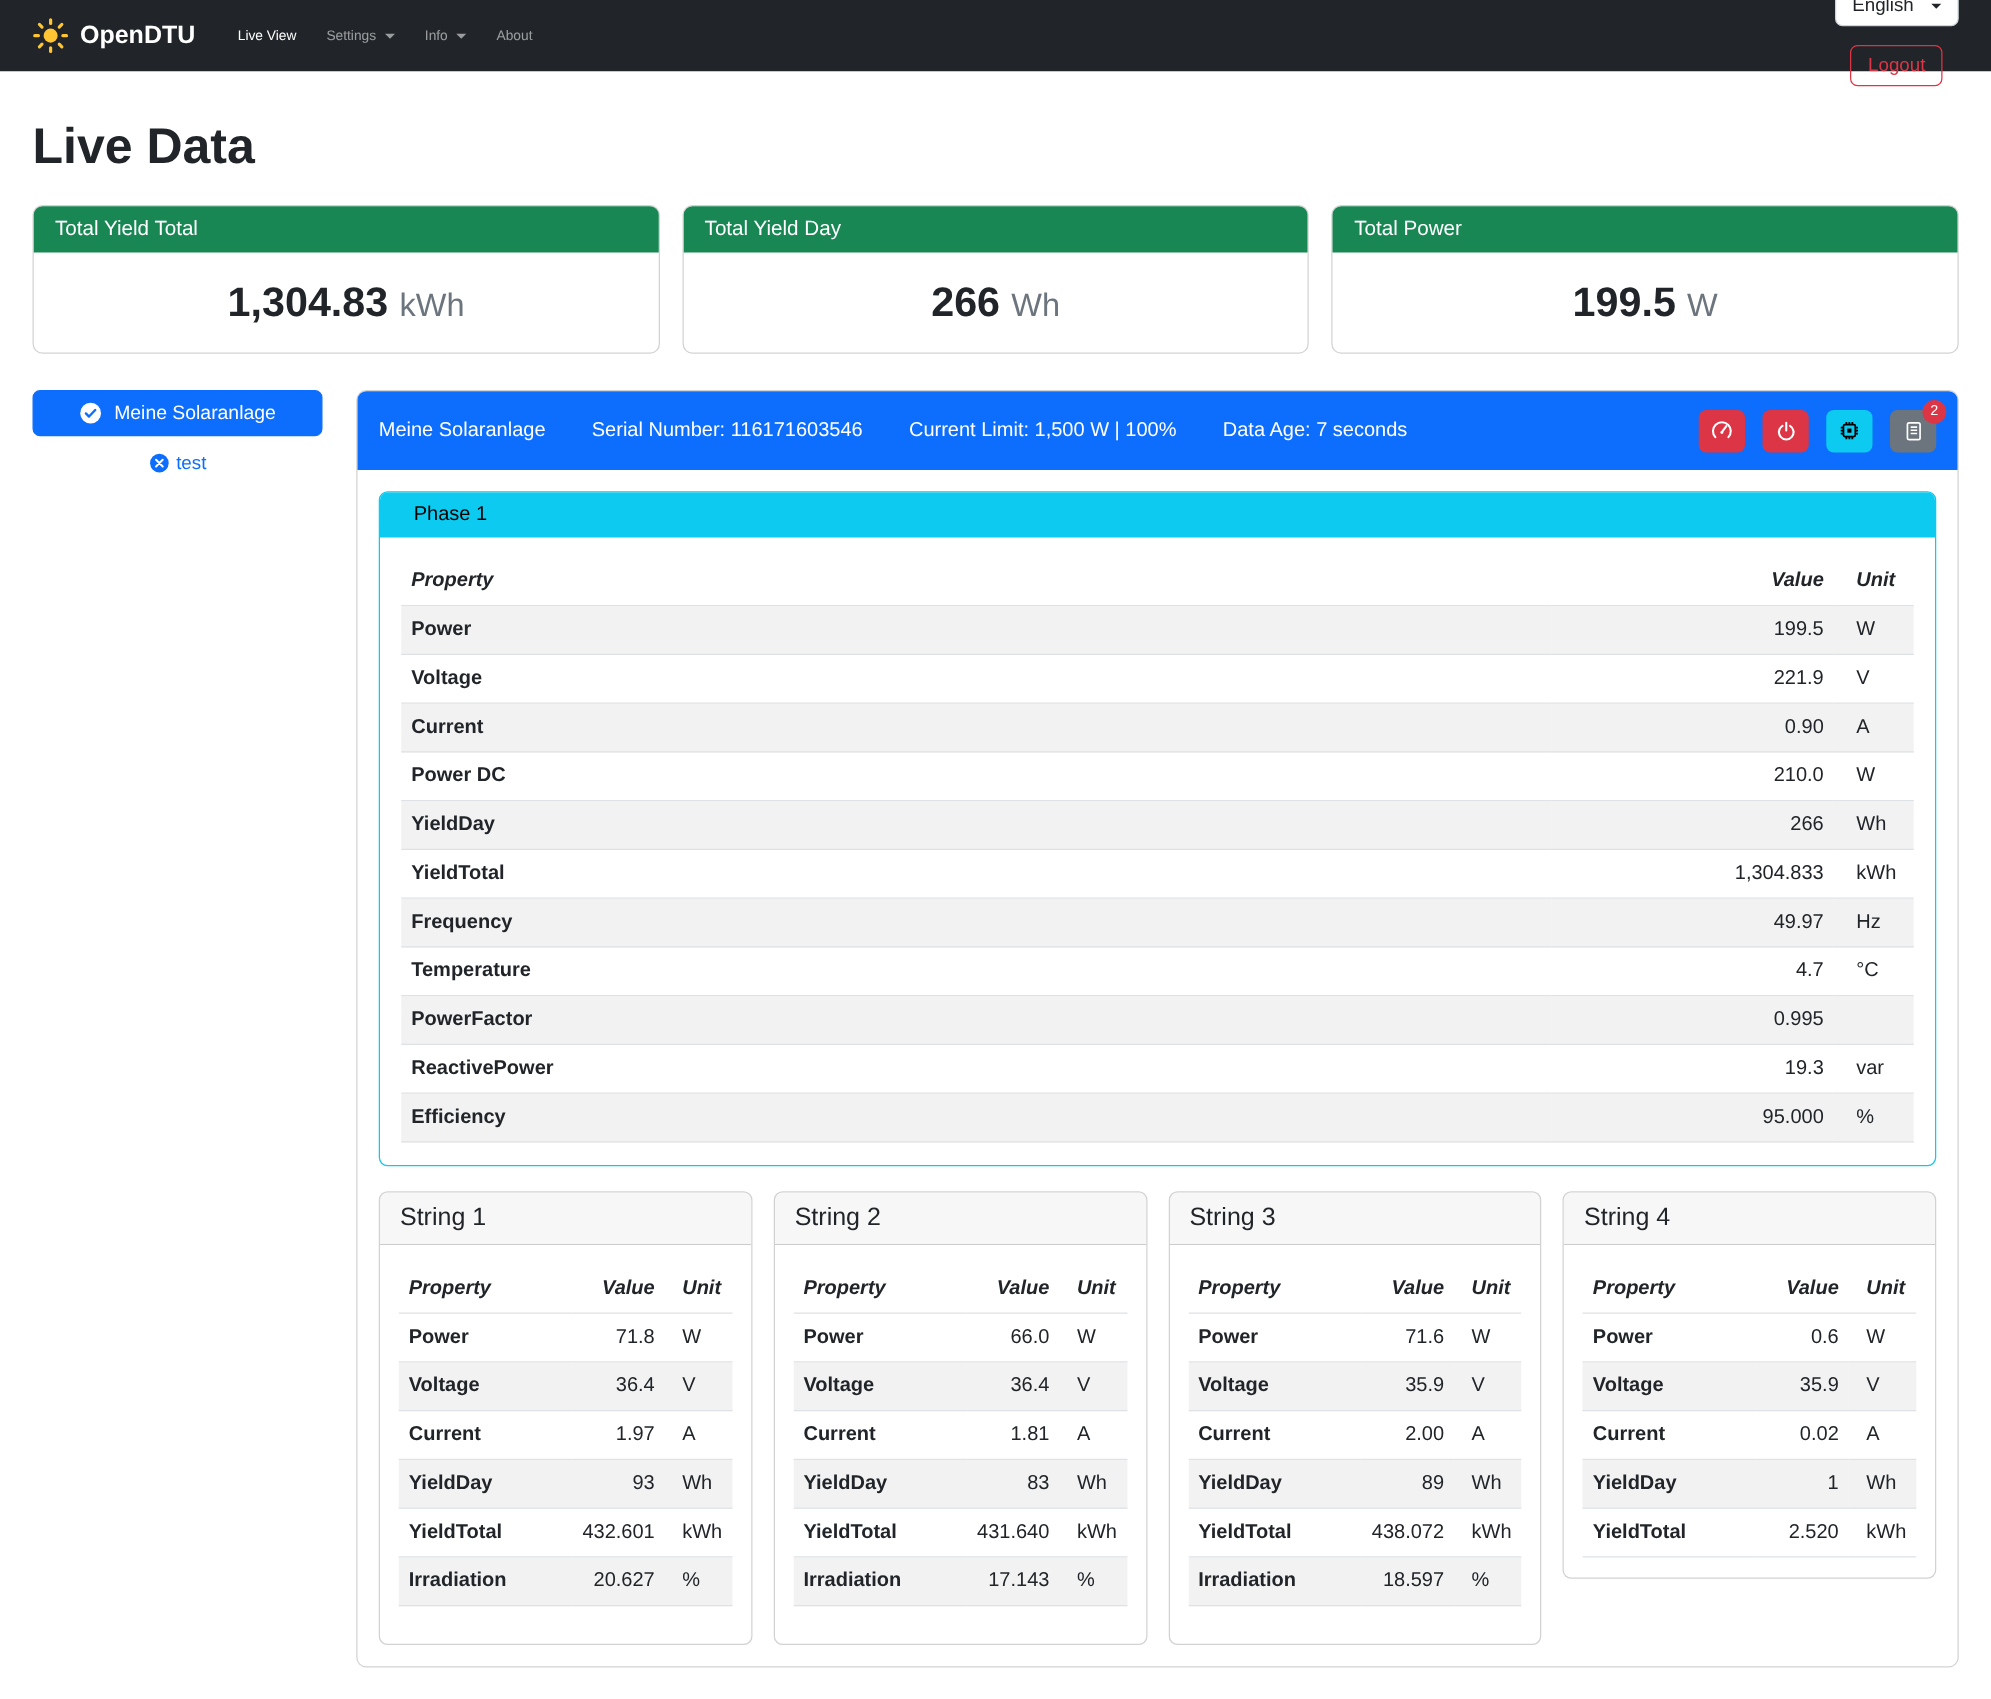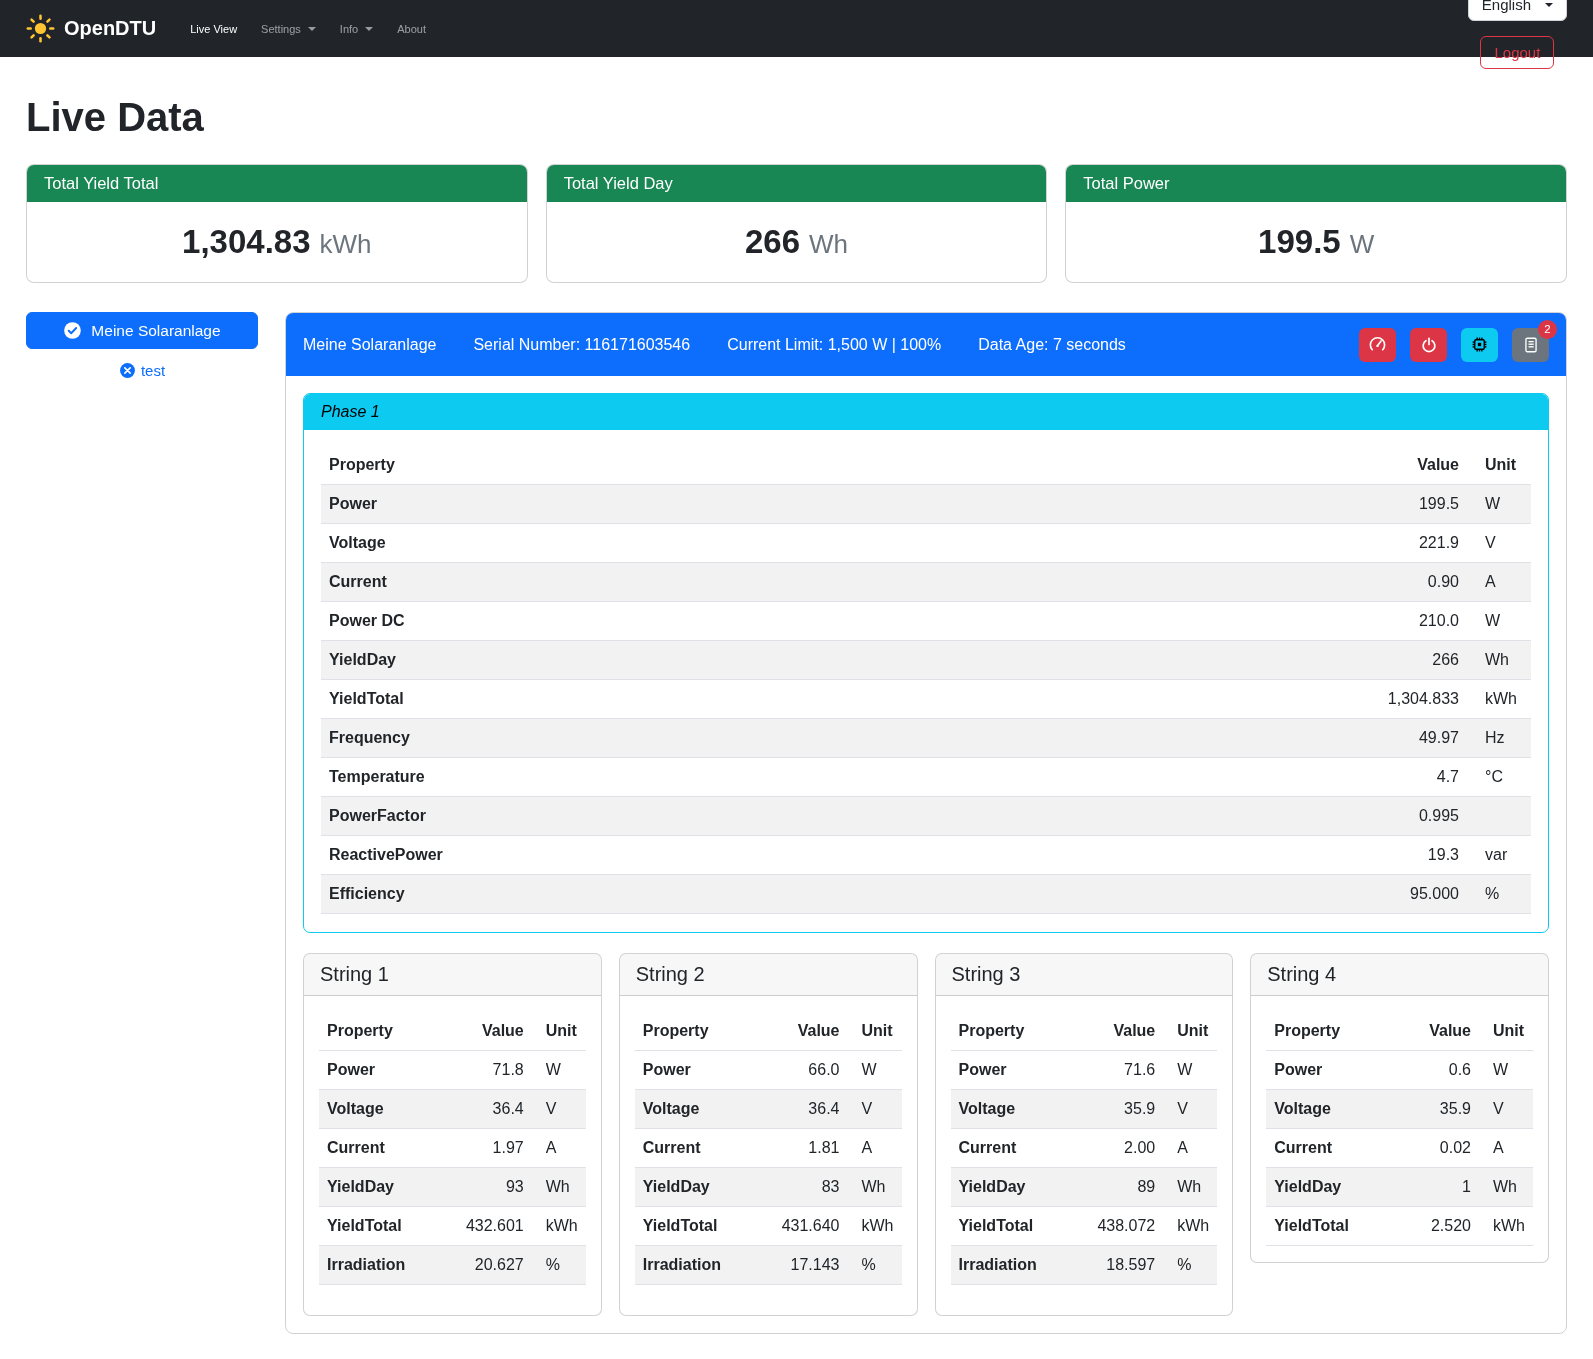--- a/index.html
+++ b/index.html
@@ -112,33 +112,33 @@
     background: var(--danger, #dc3545); color: #fff;
     font-size: 11.5px; min-width: 19px; height: 19px; border-radius: 10px;
     display: flex; align-items: center; justify-content: center; padding: 0 5px;
   }
   .inverter-body { padding: 17px; }
 
   
   .phase-card { border: 1px solid var(--info, #0dcaf0); border-radius: 7px; }
   .phase-header {
     background: var(--info, #0dcaf0); color: #000;
-    padding: 9px 17px; font-size: 16px; border-radius: 6px 6px 0 0; font-style: italic;
+    padding: 9px 27px; font-size: 16px; border-radius: 6px 6px 0 0;
   }
   .phase-body { padding: 16px 17px 18px; }
 
   
   table.data-table { width: 100%; border-collapse: collapse; font-size: 16px; color: #212529; }
   .data-table th, .data-table td {
     padding: 10px 8px;
     border-bottom: 1px solid #dee2e6;
     text-align: left;
     font-weight: 400;
   }
-  .data-table thead th { font-weight: 700; }
+  .data-table thead th { font-weight: 700; font-style: italic; }
   .data-table tbody th { font-weight: 700; }
   .data-table .col-val { text-align: right; }
   .phase-table .col-prop { width: 76%; }
   .phase-table .col-unit { width: 64px; padding-left: 18px; }
   .string-table { font-size: 15.5px; }
   .string-table .col-prop { width: 52%; }
   .string-table .col-unit { width: 52px; padding-left: 14px; }
   .striped-odd tbody tr:nth-child(odd) { background: rgba(0,0,0,.05); }
   .striped-even tbody tr:nth-child(even) { background: rgba(0,0,0,.05); }
 

